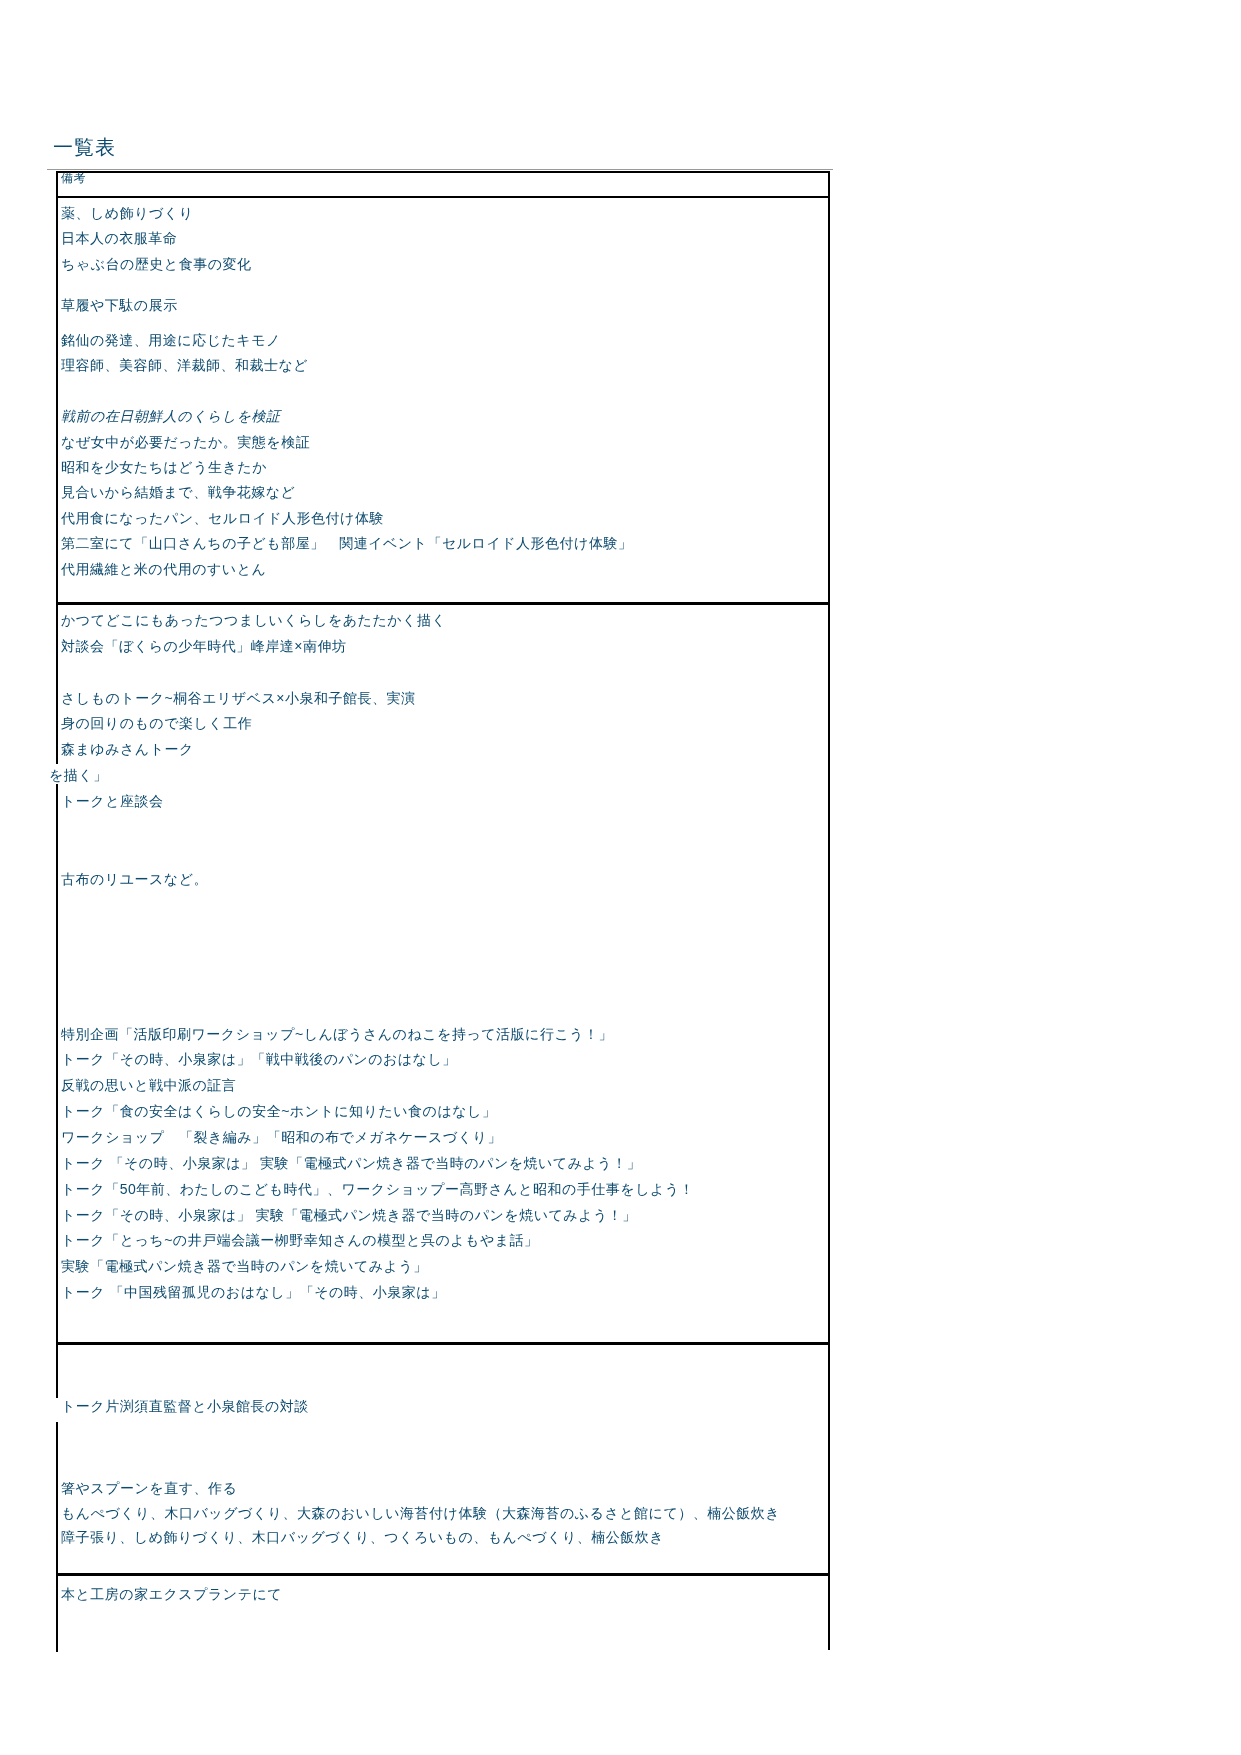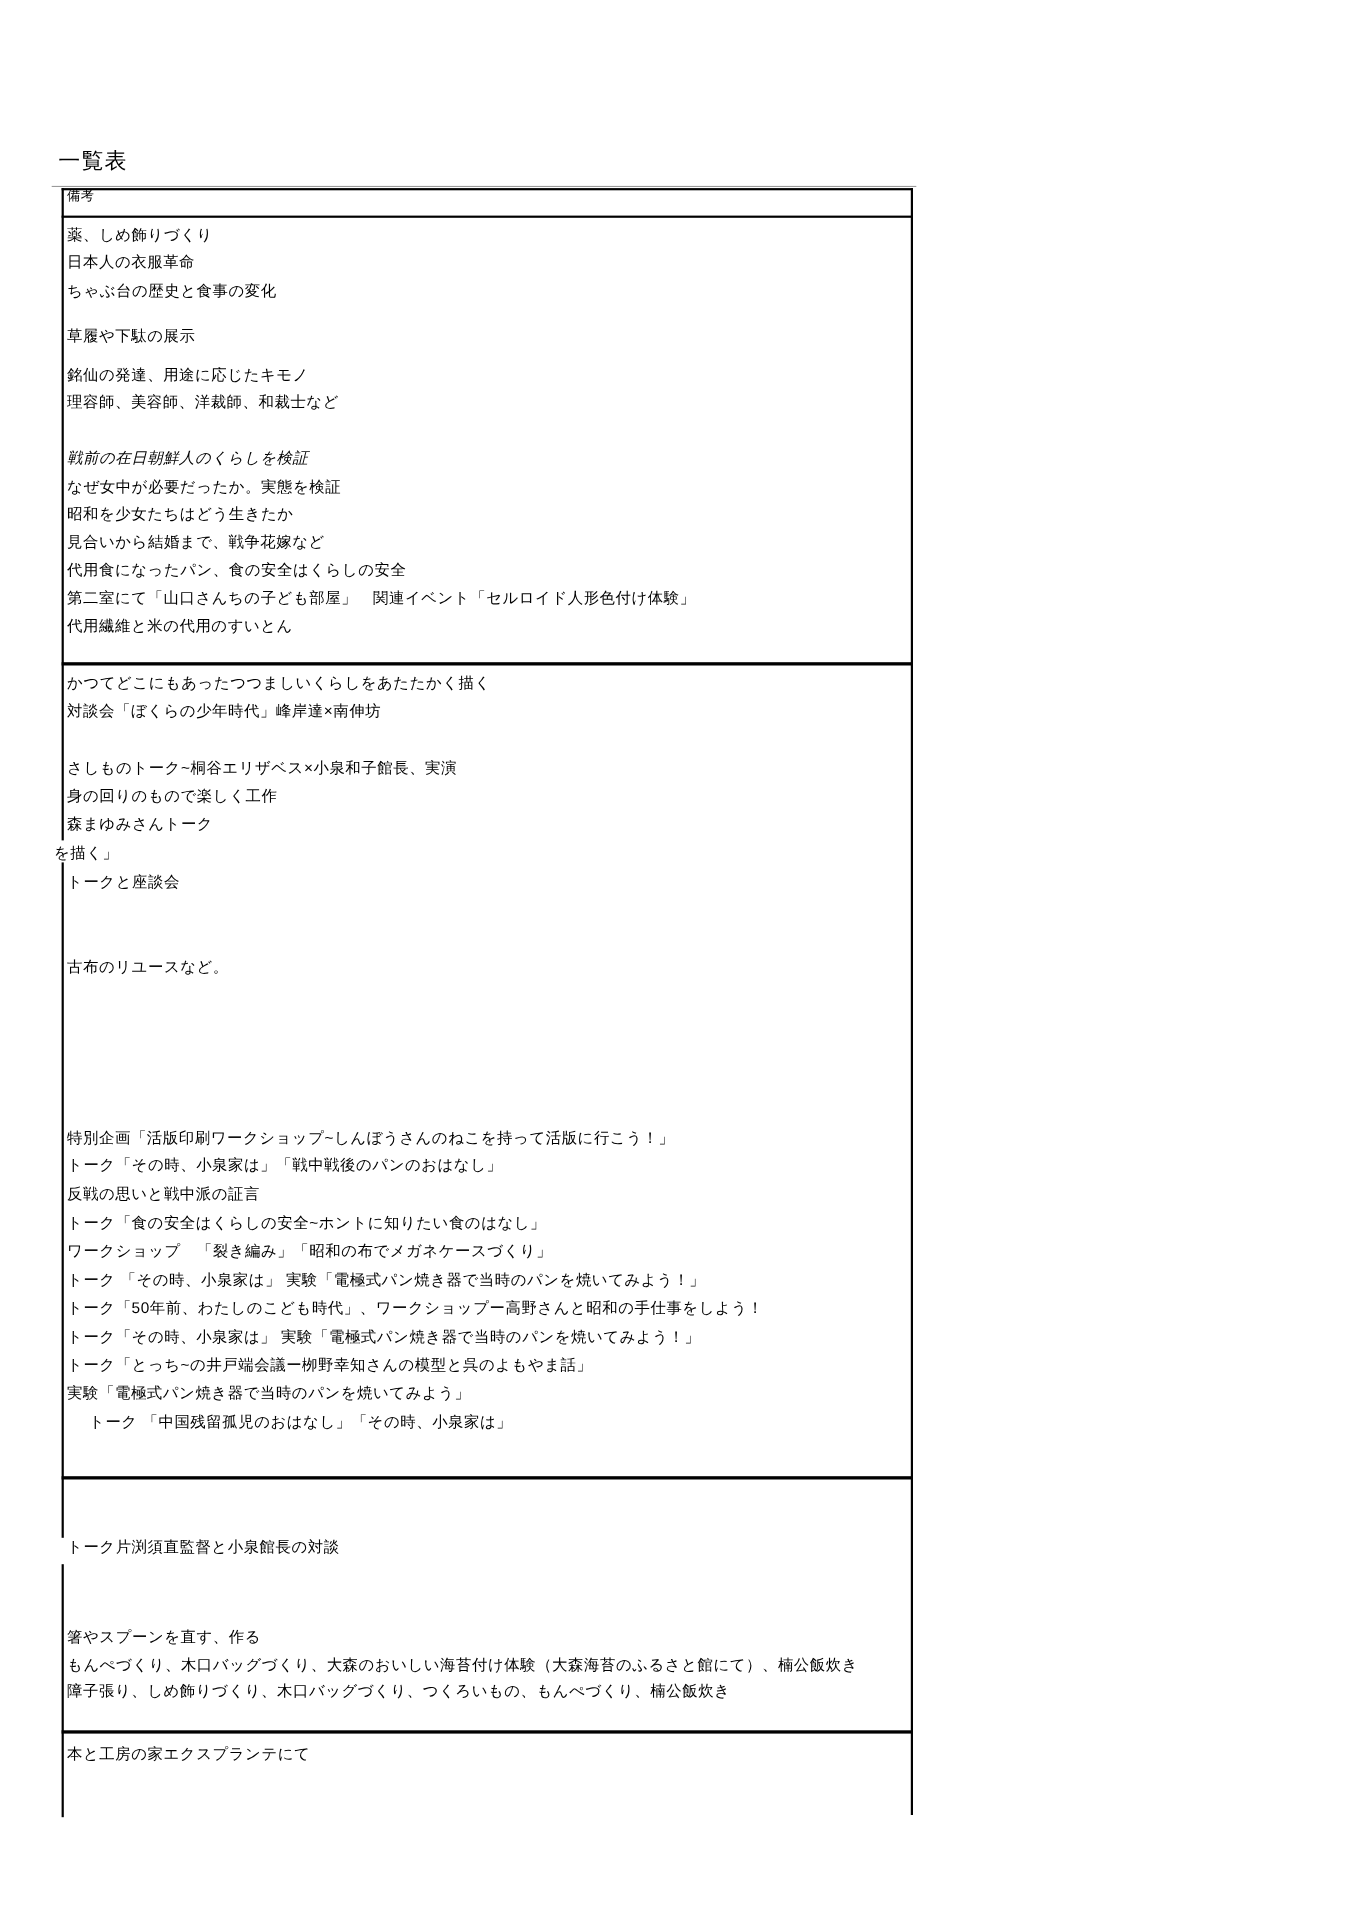--- a/index.html
+++ b/index.html
@@ -1,18 +1,18 @@
 <!DOCTYPE html>
 <html><head>
 <meta charset="utf-8">
 <style>
   html,body{margin:0;padding:0;background:#fff;}
   .page{
     position:relative;width:1161px;height:1755px;background:#ffffff;
-    font-family:"Liberation Sans","DejaVu Sans",sans-serif;color:#000000;
+    font-family:"Liberation Sans","DejaVu Sans",sans-serif;color:#0c4a6e;
     overflow:hidden;
   }
   .title{
     position:absolute;left:53px;top:137px;font-size:20px;line-height:1;
     letter-spacing:1px;white-space:nowrap;
   }
   .grayline{position:absolute;height:1px;background:#9a9a9a;}
   .hline{position:absolute;background:#000;}
   .vline{position:absolute;background:#000;width:2px;}
   .cell-text{
@@ -51,42 +51,42 @@
       <div class="cell-text" style="left: 61px; top: 205px;">薬、しめ飾りづくり</div>
       <div class="cell-text" style="left: 61px; top: 230px;">日本人の衣服革命</div>
       <div class="cell-text" style="left: 61px; top: 256px;">ちゃぶ台の歴史と食事の変化</div>
       <div class="cell-text" style="left: 61px; top: 281px; margin-top: 16px;">草履や下駄の展示</div>
       <div class="cell-text" style="left: 61px; top: 332px;">銘仙の発達、用途に応じたキモノ</div>
       <div class="cell-text" style="left: 61px; top: 357px;">理容師、美容師、洋裁師、和裁士など</div>
       <div class="cell-text" style="left: 61px; top: 408px; font-style: italic;">戦前の在日朝鮮人のくらしを検証</div>
       <div class="cell-text" style="left: 61px; top: 434px;">なぜ女中が必要だったか。実態を検証</div>
       <div class="cell-text" style="left: 61px; top: 459px;">昭和を少女たちはどう生きたか</div>
       <div class="cell-text" style="left: 61px; top: 484px;">見合いから結婚まで、戦争花嫁など</div>
-      <div class="cell-text" style="left: 61px; top: 510px;">代用食になったパン、食の安全はくらしの安全</div>
+      <div class="cell-text" style="left: 61px; top: 510px;">代用食になったパン、セルロイド人形色付け体験</div>
       <div class="cell-text" style="left: 61px; top: 535px;">第二室にて「山口さんちの子ども部屋」　関連イベント「セルロイド人形色付け体験」</div>
       <div class="cell-text" style="left: 61px; top: 561px;">代用繊維と米の代用のすいとん</div>
       <div class="cell-text" style="left: 61px; top: 612px;">かつてどこにもあったつつましいくらしをあたたかく描く</div>
       <div class="cell-text" style="left: 61px; top: 638px;">対談会「ぼくらの少年時代」峰岸達×南伸坊</div>
       <div class="cell-text" style="left: 61px; top: 690px;">さしものトーク~桐谷エリザベス×小泉和子館長、実演</div>
       <div class="cell-text" style="left: 61px; top: 715px;">身の回りのもので楽しく工作</div>
       <div class="cell-text" style="left: 61px; top: 741px;">森まゆみさんトーク</div>
       <div class="cell-text" style="left: 49px; top: 767px;">を描く」</div>
       <div class="cell-text" style="left: 61px; top: 793px;">トークと座談会</div>
       <div class="cell-text" style="left: 61px; top: 871px;">古布のリユースなど。</div>
       <div class="cell-text" style="left: 61px; top: 1026px;">特別企画「活版印刷ワークショップ~しんぼうさんのねこを持って活版に行こう！」</div>
       <div class="cell-text" style="left: 61px; top: 1051px;">トーク「その時、小泉家は」「戦中戦後のパンのおはなし」</div>
       <div class="cell-text" style="left: 61px; top: 1077px; text-align: center;">反戦の思いと戦中派の証言</div>
       <div class="cell-text" style="left: 61px; top: 1103px;">トーク「食の安全はくらしの安全~ホントに知りたい食のはなし」</div>
       <div class="cell-text" style="left: 61px; top: 1129px;">ワークショップ　「裂き編み」「昭和の布でメガネケースづくり」</div>
       <div class="cell-text" style="left: 61px; top: 1155px;">トーク 「その時、小泉家は」 実験「電極式パン焼き器で当時のパンを焼いてみよう！」</div>
       <div class="cell-text" style="left: 61px; top: 1181px;">トーク「50年前、わたしのこども時代」、ワークショップー高野さんと昭和の手仕事をしよう！</div>
       <div class="cell-text" style="left: 61px; top: 1207px;">トーク「その時、小泉家は」 実験「電極式パン焼き器で当時のパンを焼いてみよう！」</div>
       <div class="cell-text" style="left: 61px; top: 1232px;">トーク「とっち~の井戸端会議ー栁野幸知さんの模型と呉のよもやま話」</div>
       <div class="cell-text" style="left: 61px; top: 1258px;">実験「電極式パン焼き器で当時のパンを焼いてみよう」</div>
-      <div class="cell-text" style="left: 61px; top: 1284px; margin-left: 20px;">トーク 「中国残留孤児のおはなし」「その時、小泉家は」</div>
+      <div class="cell-text" style="left: 61px; top: 1284px;">トーク 「中国残留孤児のおはなし」「その時、小泉家は」</div>
       <div class="cell-text" style="left: 61px; top: 1350px; margin-top: 48px;">トーク片渕須直監督と小泉館長の対談</div>
       <div class="cell-text" style="left: 61px; top: 1480px;">箸やスプーンを直す、作る</div>
       <div class="cell-text" style="left: 61px; top: 1505px;">もんぺづくり、木口バッグづくり、大森のおいしい海苔付け体験（大森海苔のふるさと館にて）、楠公飯炊き</div>
       <div class="cell-text" style="left: 61px; top: 1529px;">障子張り、しめ飾りづくり、木口バッグづくり、つくろいもの、もんぺづくり、楠公飯炊き</div>
       <div class="cell-text" style="left: 61px; top: 1586px;">本と工房の家エクスプランテにて</div>
     </div>
 
 </div>
 
 </body></html>

